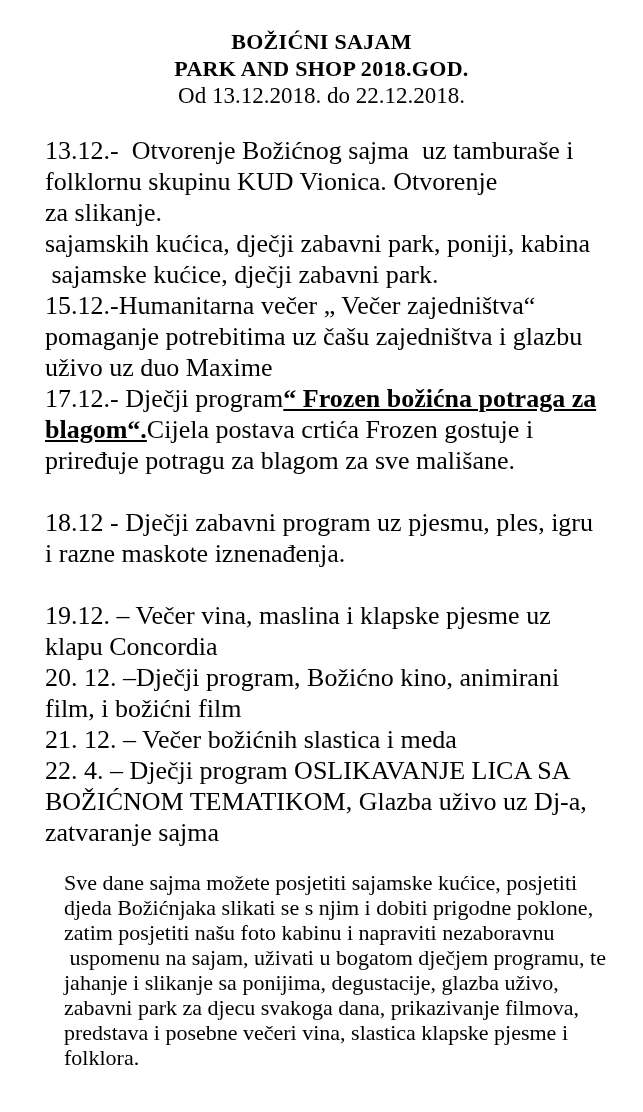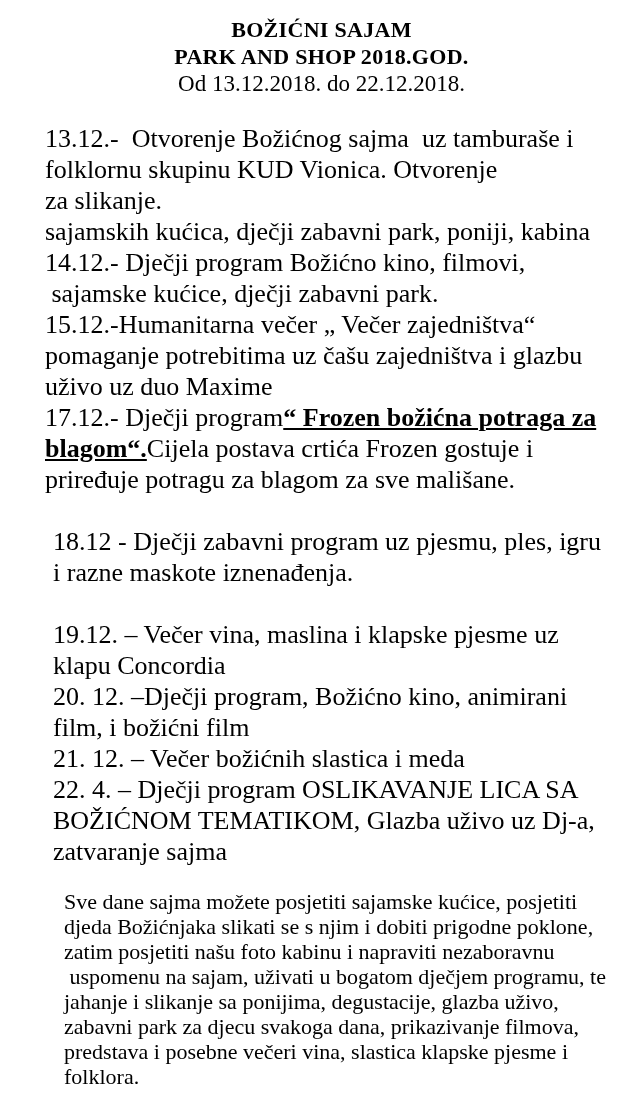--- a/index.html
+++ b/index.html
@@ -16,40 +16,40 @@
   }
   .page {
     width: 643px;
     height: 1112px;
     box-sizing: border-box;
     padding-top: 16px;
   }
   .doc-header {
     text-align: center;
     line-height: 27px;
+    margin-top: 12px;
   }
   .doc-header .title {
     font-weight: bold;
     font-size: 22px;
     letter-spacing: 0.3px;
   }
   .doc-header .daterange {
     font-weight: normal;
     font-size: 23px;
   }
   .schedule {
     margin-top: 26px;
     padding-left: 45px;
     padding-right: 8px;
     font-size: 26px;
     line-height: 31px;
   }
   .schedule .block + .block {
     margin-top: 31px;
-    margin-left: 8px;
   }
   .line {
     white-space: pre;
   }
   .line b {
     font-weight: bold;
     text-decoration: underline;
   }
   .doc-footer {
     margin-top: 22px;
@@ -69,21 +69,20 @@
     <div class="title">PARK AND SHOP 2018.GOD.</div>
     <div class="daterange">Od 13.12.2018. do 22.12.2018.</div>
   </header>
 
   <main class="schedule" id="schedule">
       <div class="block">
         <div class="line"><span>13.12.-  Otvorenje Božićnog sajma  uz tamburaše i</span></div>
         <div class="line"><span>folklornu skupinu KUD Vionica. Otvorenje</span></div>
         <div class="line"><span>za slikanje.</span></div>
         <div class="line"><span>sajamskih kućica, dječji zabavni park, poniji, kabina</span></div>
-        <div class="line"><span>14.12.- Dječji program Božićno kino, filmovi,</span></div>
         <div class="line"><span> sajamske kućice, dječji zabavni park.</span></div>
         <div class="line"><span>15.12.-Humanitarna večer „ Večer zajedništva“</span></div>
         <div class="line"><span>pomaganje potrebitima uz čašu zajedništva i glazbu</span></div>
         <div class="line"><span>uživo uz duo Maxime</span></div>
         <div class="line"><span>17.12.- Dječji program</span><b>“ Frozen božićna potraga za</b></div>
         <div class="line"><b>blagom“.</b><span>Cijela postava crtića Frozen gostuje i</span></div>
         <div class="line"><span>priređuje potragu za blagom za sve mališane.</span></div>
       </div>
       <div class="block">
         <div class="line"><span>18.12 - Dječji zabavni program uz pjesmu, ples, igru</span></div>

